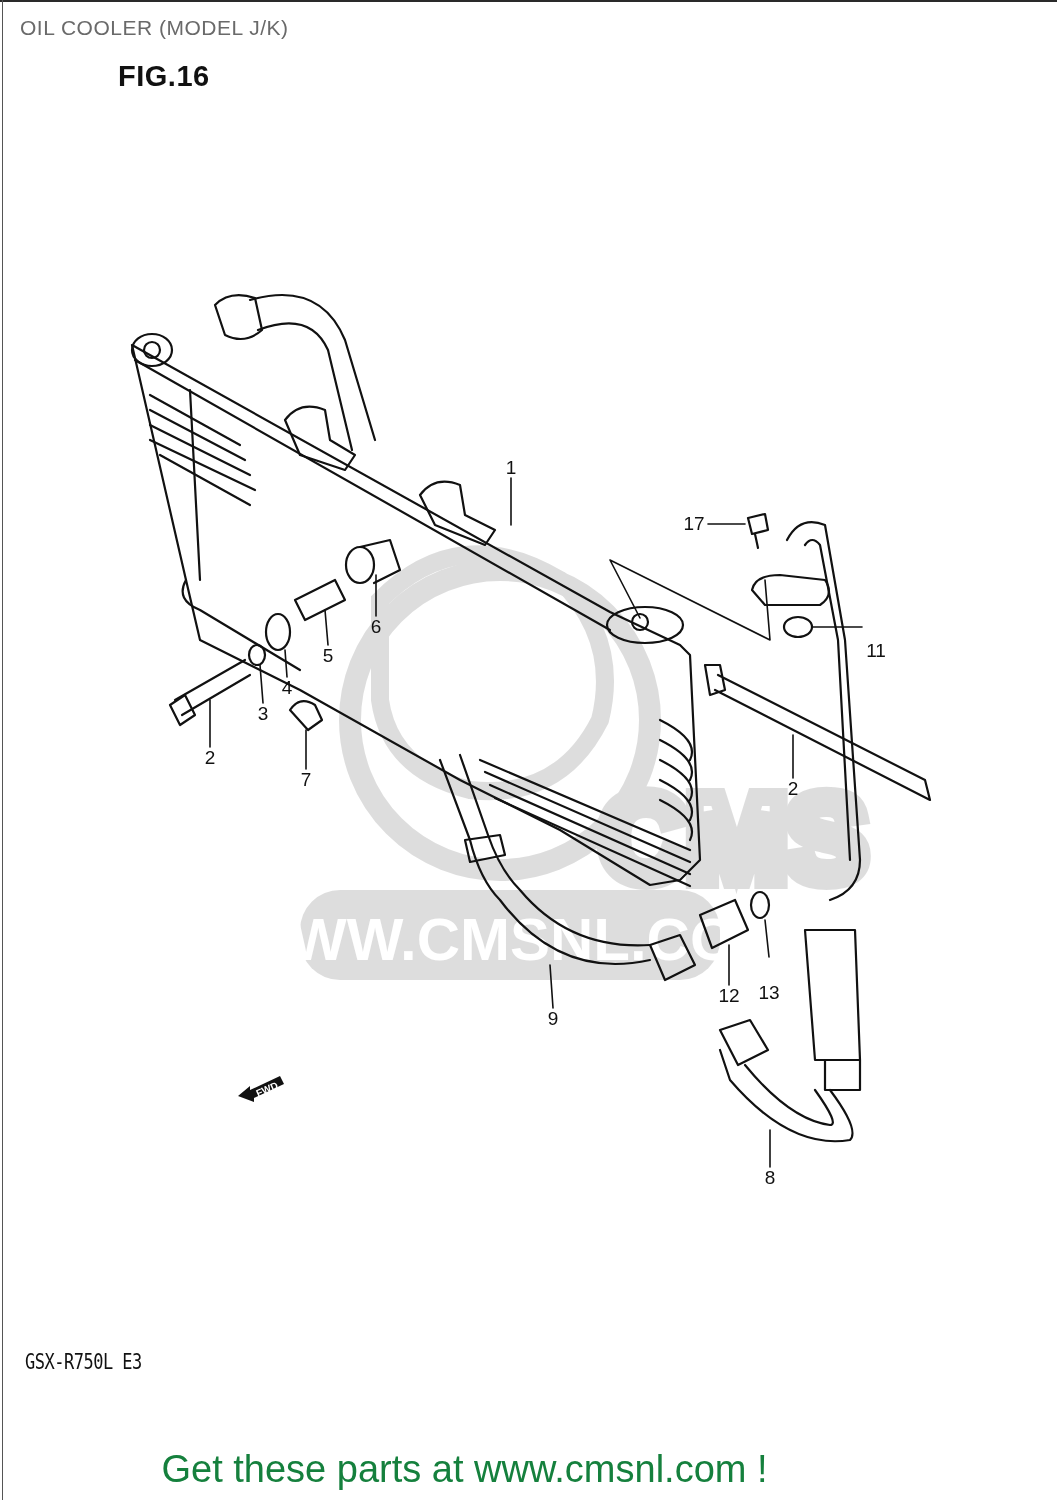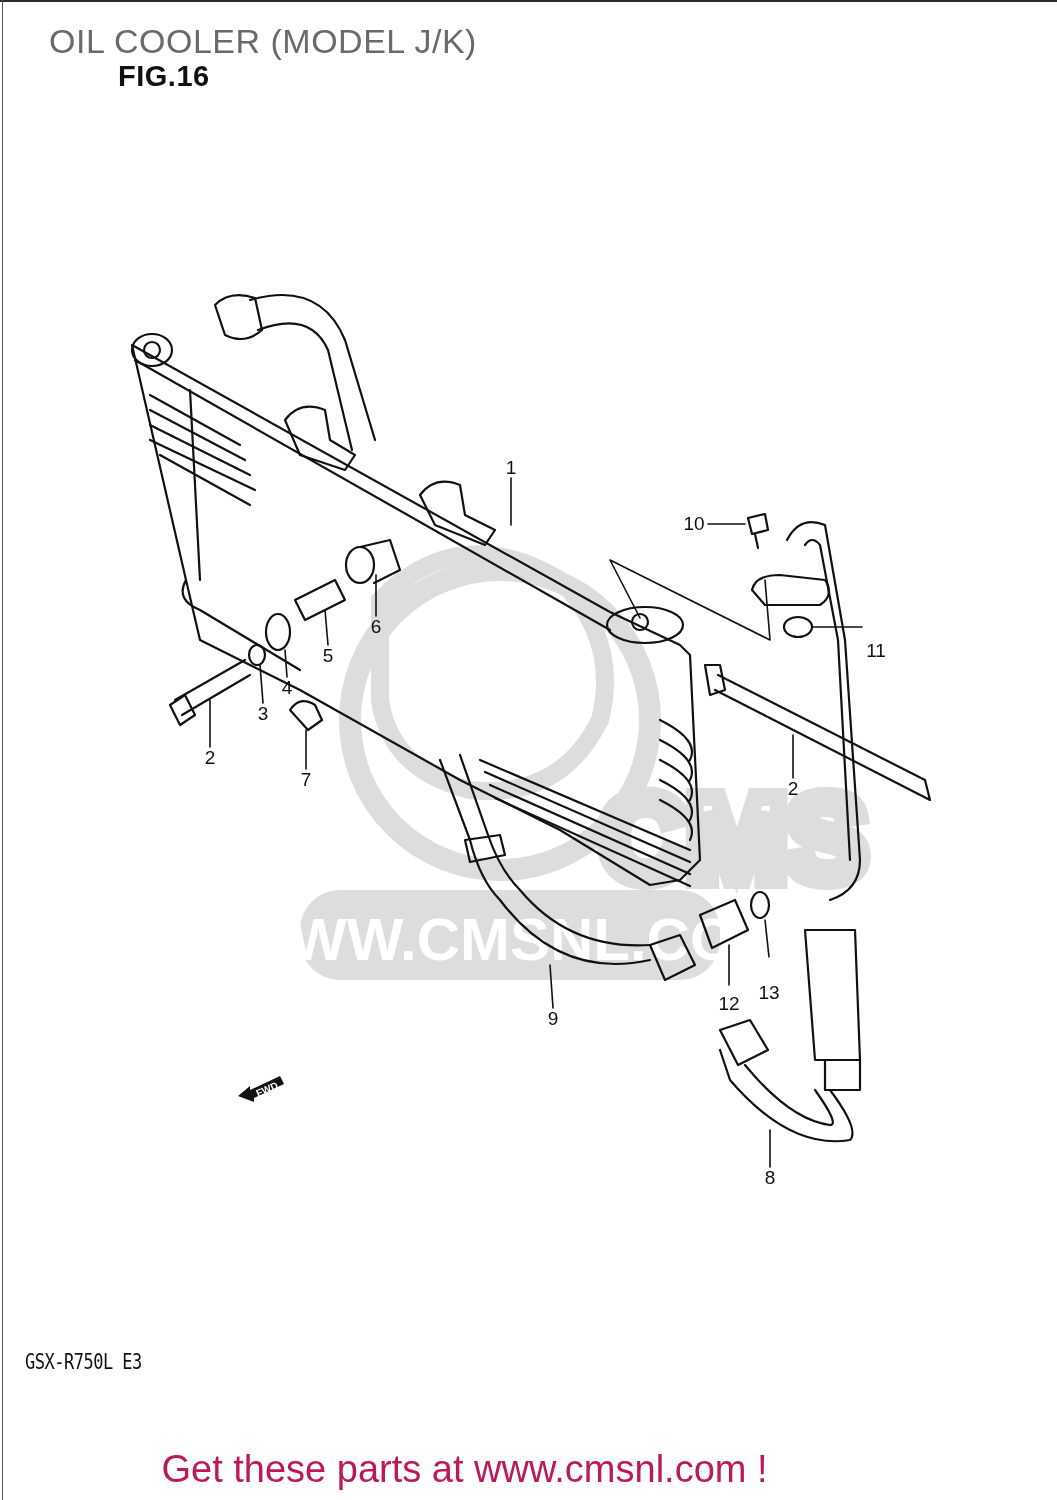--- a/index.html
+++ b/index.html
@@ -1,22 +1,22 @@
 <!DOCTYPE html>
 <html><head>
 <meta charset="utf-8">
 <style>
   html, body { margin: 0; padding: 0; background: #ffffff; }
   body { width: 1057px; height: 1500px; position: relative; overflow: hidden; font-family: "Liberation Sans", sans-serif; }
   .frame-top { position: absolute; left: 0; top: 0; width: 1057px; height: 2px; background: #2a2a2a; }
   .frame-left { position: absolute; left: 2px; top: 0; width: 1px; height: 1500px; background: #555; }
-  .title { position: absolute; left: 20px; top: 22px; font-size: 34px; color: #6a6a6a; letter-spacing: 0.5px; margin-left: 29px; }
+  .title { position: absolute; left: 20px; top: 16px; font-size: 21px; color: #6a6a6a; letter-spacing: 0.5px; }
   .fig { position: absolute; left: 118px; top: 60px; font-size: 29px; font-weight: bold; color: #111; letter-spacing: 0.5px; text-align: right; }
   .model { position: absolute; left: 25px; top: 1352px; font-family: "DejaVu Sans Mono", monospace; font-size: 17px; color: #111; transform: scaleY(1.2); letter-spacing: -0.5px; }
-  .cta { position: absolute; left: 0; width: 919px; top: 1448px; text-align: center; font-size: 38px; color: #be185d; padding-left: 10px; box-sizing: border-box; }
+  .cta { position: absolute; left: 0; width: 919px; top: 1448px; text-align: center; font-size: 38px; color: #15803d; padding-left: 10px; box-sizing: border-box; }
   svg.diagram { position: absolute; left: 0; top: 0; }
   .label { position: absolute; font-size: 19px; color: #111; transform: translate(-50%, -50%); }
   .fwd { position: absolute; left: 236px; top: 1068px; }
 </style>
 </head>
 <body>
 
 <div class="frame-top"></div>
 <div class="frame-left"></div>
 
@@ -114,23 +114,23 @@
 
 <div class="label" style="left:511px;top:468px;">1</div>
 <div class="label" style="left:210px;top:758px;">2</div>
 <div class="label" style="left:263px;top:714px;">3</div>
 <div class="label" style="left:287px;top:688px;">4</div>
 <div class="label" style="left:328px;top:656px;">5</div>
 <div class="label" style="left:376px;top:627px;">6</div>
 <div class="label" style="left:306px;top:780px;">7</div>
 <div class="label" style="left:770px;top:1178px;">8</div>
 <div class="label" style="left:553px;top:1019px;">9</div>
-<div class="label" style="left:694px;top:524px;">10</div>
+<div class="label" style="left:694px;top:524px;">17</div>
 <div class="label" style="left:876px;top:627px;margin-top:24px;">11</div>
-<div class="label" style="left:729px;top:996px;margin-top:8px;">12</div>
+<div class="label" style="left:729px;top:996px;">12</div>
 <div class="label" style="left:769px;top:993px;">13</div>
 <div class="label" style="left:793px;top:789px;">2</div>
 
 <div class="fwd">
   <svg width="50" height="40" viewBox="0 0 50 40">
     <path d="M2 28 L14 18 L14 22 L44 8 L48 16 L18 30 L18 34 Z" fill="#111"></path>
     <text x="19" y="25" font-family="Liberation Sans, sans-serif" font-size="10" font-weight="bold" fill="#fff" transform="rotate(-24 30 20)">FWD</text>
   </svg>
 </div>
 

